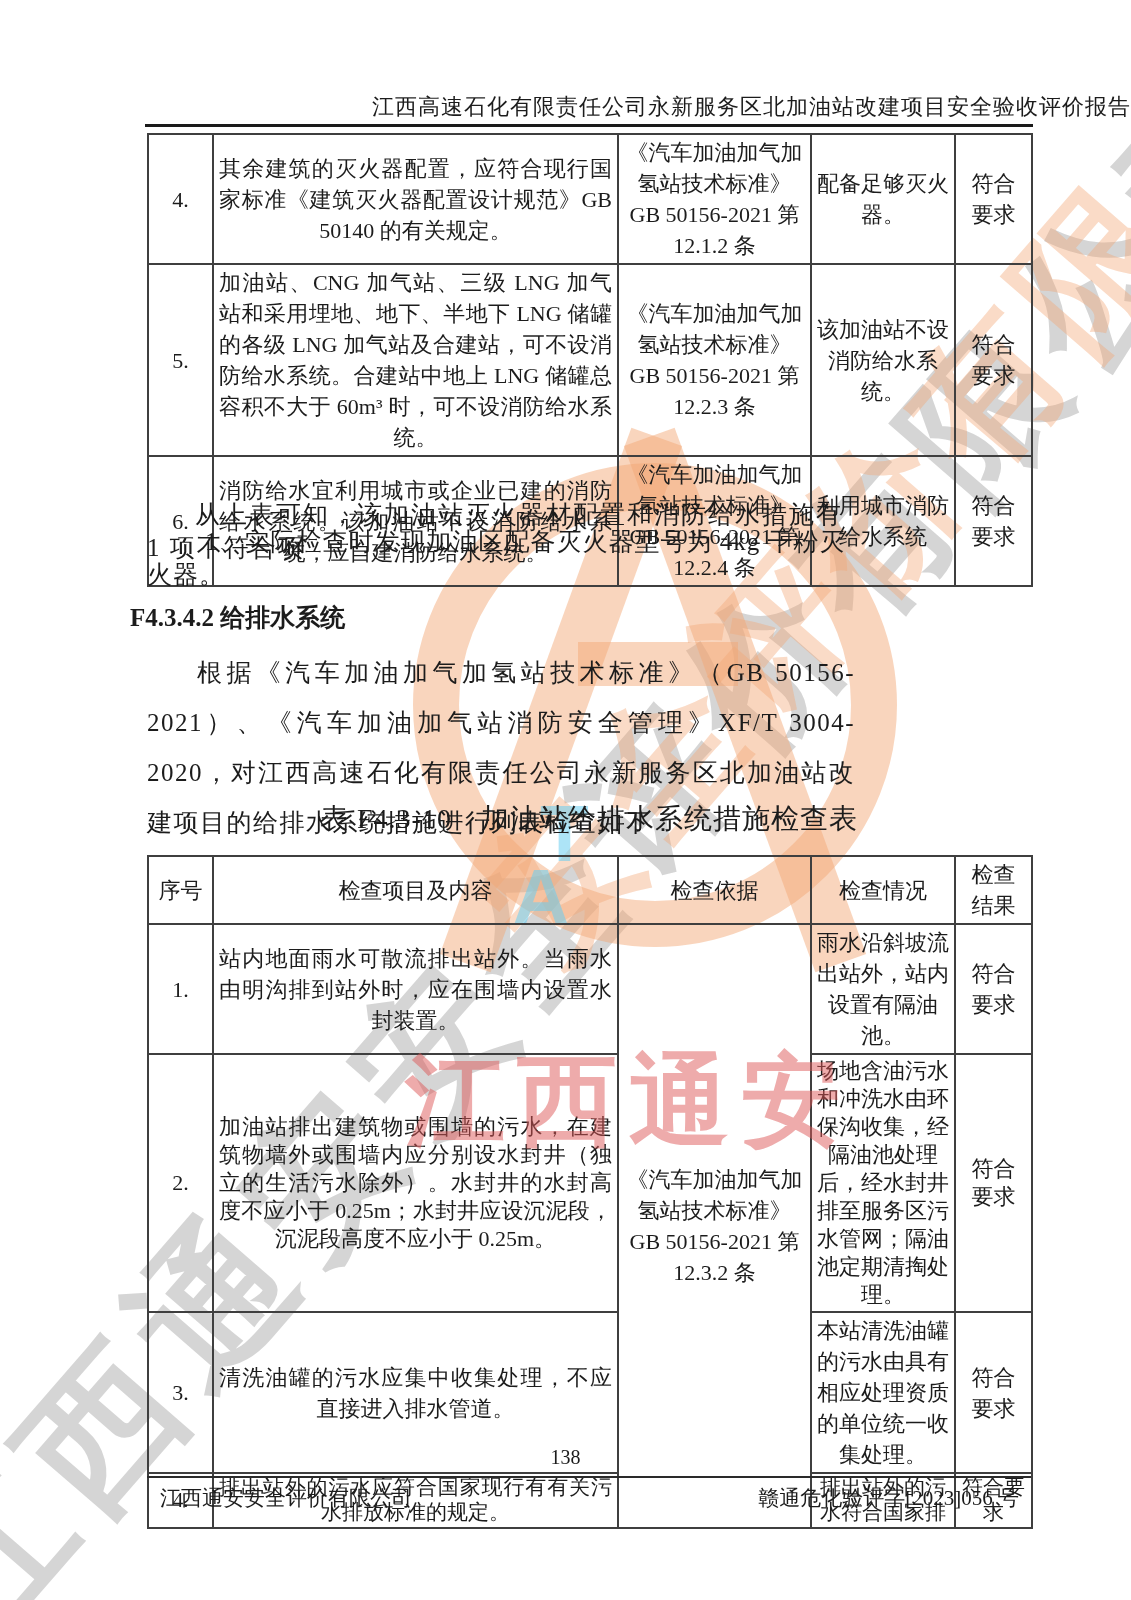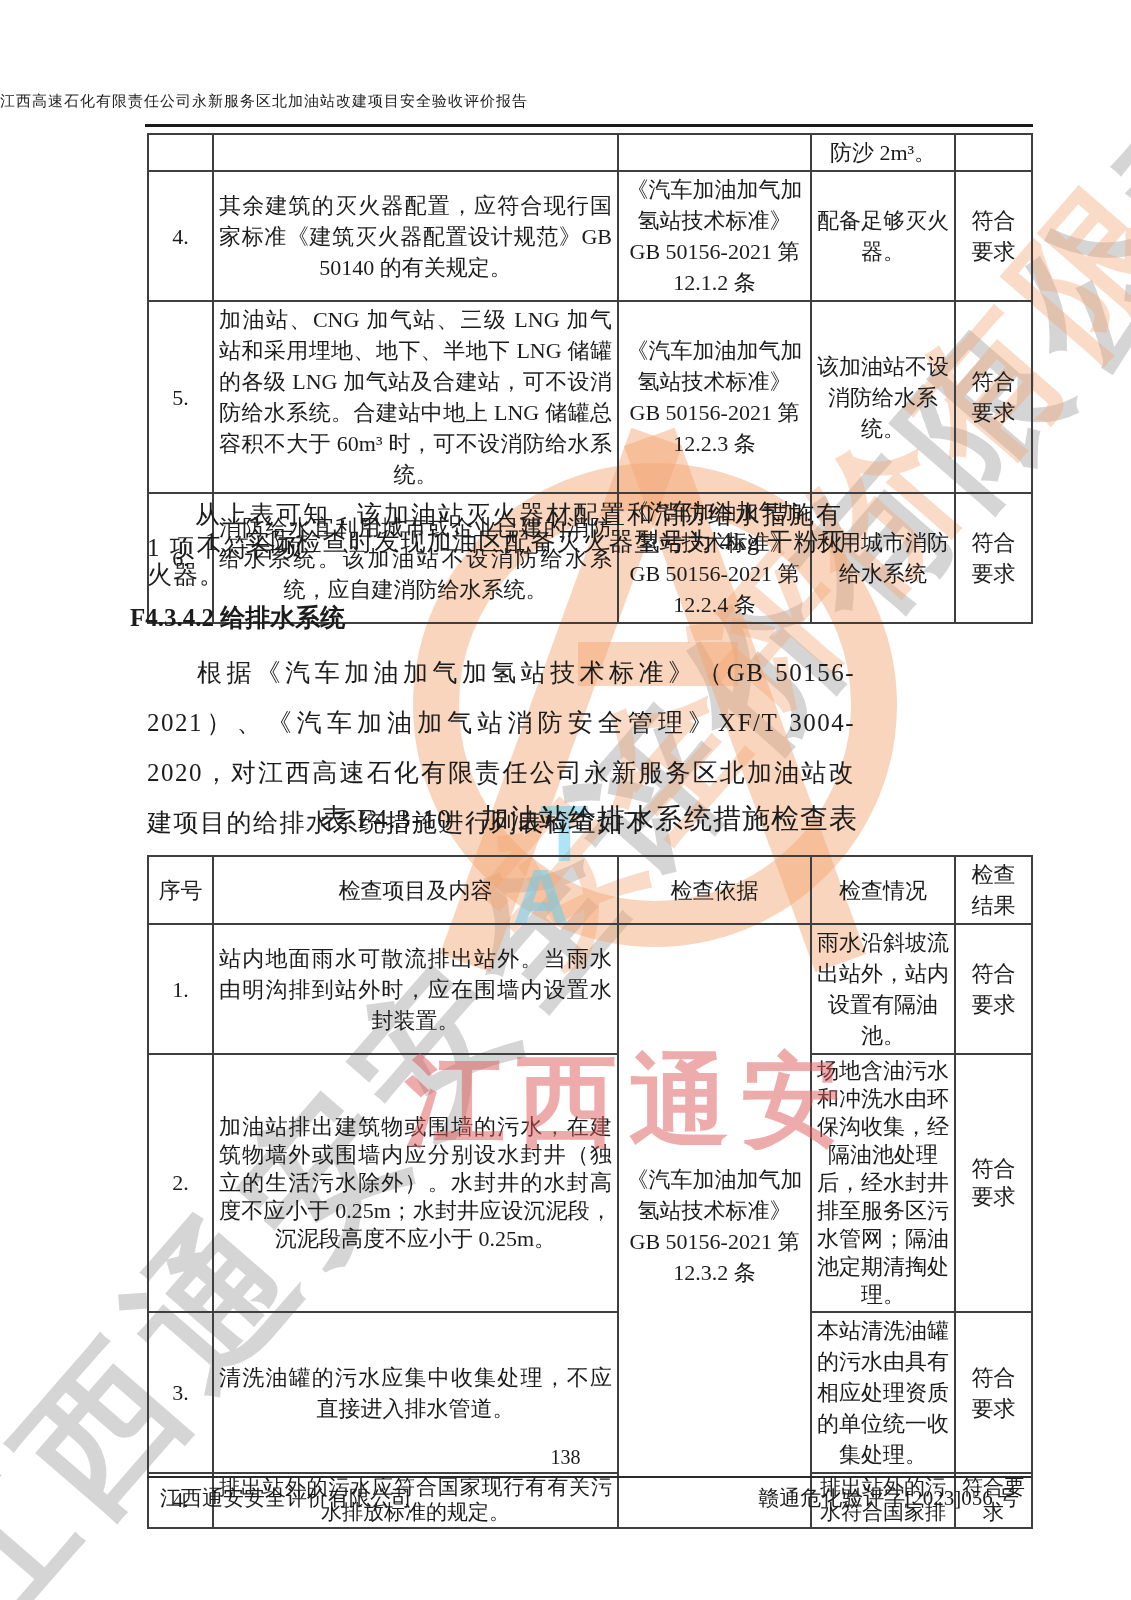--- a/index.html
+++ b/index.html
@@ -22,22 +22,22 @@
   .wm-leg{width:54px;height:560px;background:rgba(243,167,118,0.48);z-index:1;}
   #wm-leg-a{left:534px;top:420px;transform:rotate(20deg);}
   #wm-leg-b{left:718px;top:420px;transform:rotate(-20deg);}
   #wm-crossbar{left:578px;top:642px;width:160px;height:44px;
     background:rgba(243,167,118,0.48);z-index:1;}
   #wm-letter-t{left:540px;top:788px;font-size:80px;color:rgba(105,205,240,0.55);z-index:1;}
   #wm-letter-a{left:512px;top:852px;font-size:80px;color:rgba(105,205,240,0.55);z-index:1;}
   #wm-red{left:405px;top:1035px;font-size:100px;letter-spacing:12px;
     color:rgba(222,88,88,0.50);z-index:3;}
   
-  #page-header{position:absolute;top:92px;left:0;width:100%;text-align:left;
-    font-size:15px;letter-spacing:1px;z-index:2;}
+  #page-header{position:absolute;top:92px;left:0;width:100%;text-align:right;
+    font-size:22px;letter-spacing:1px;z-index:2;}
   #header-rule{position:absolute;left:145px;top:124px;width:888px;height:3px;
     background:#1a1a1a;z-index:2;}
   #page-number{position:absolute;top:1446px;left:0;width:100%;text-align:center;
     font-size:20px;z-index:2;}
   #footer-rule{position:absolute;left:147px;top:1476px;width:884px;height:2px;
     background:#2a2a2a;z-index:2;}
   #footer-company{position:absolute;left:160px;top:1484px;font-size:21px;z-index:2;}
   #footer-docno{position:absolute;right:112px;top:1484px;font-size:21px;z-index:2;}
   
   .para{position:absolute;left:147px;width:708px;font-size:25px;z-index:2;}
@@ -88,27 +88,20 @@
 
   <table id="table1">
     <colgroup>
         <col style="width:65px">
         <col style="width:405px">
         <col style="width:193px">
         <col style="width:144px">
         <col style="width:77px">
     </colgroup>
       <tbody>
-        <tr class="r0">
-      <td></td>
-      <td></td>
-      <td></td>
-      <td>防沙 2m³。</td>
-      <td></td>
-    </tr>
     <tr class="r1">
       <td>4.</td>
       <td class="just">其余建筑的灭火器配置，应符合现行国家标准《建筑灭火器配置设计规范》GB 50140 的有关规定。</td>
       <td>《汽车加油加气加氢站技术标准》GB 50156-2021 第 12.1.2 条</td>
       <td>配备足够灭火器。</td>
       <td>符合要求</td>
     </tr>
     <tr class="r2">
       <td>5.</td>
       <td class="just">加油站、CNG 加气站、三级 LNG 加气站和采用埋地、地下、半地下 LNG 储罐的各级 LNG 加气站及合建站，可不设消防给水系统。合建站中地上 LNG 储罐总容积不大于 60m³ 时，可不设消防给水系统。</td>

